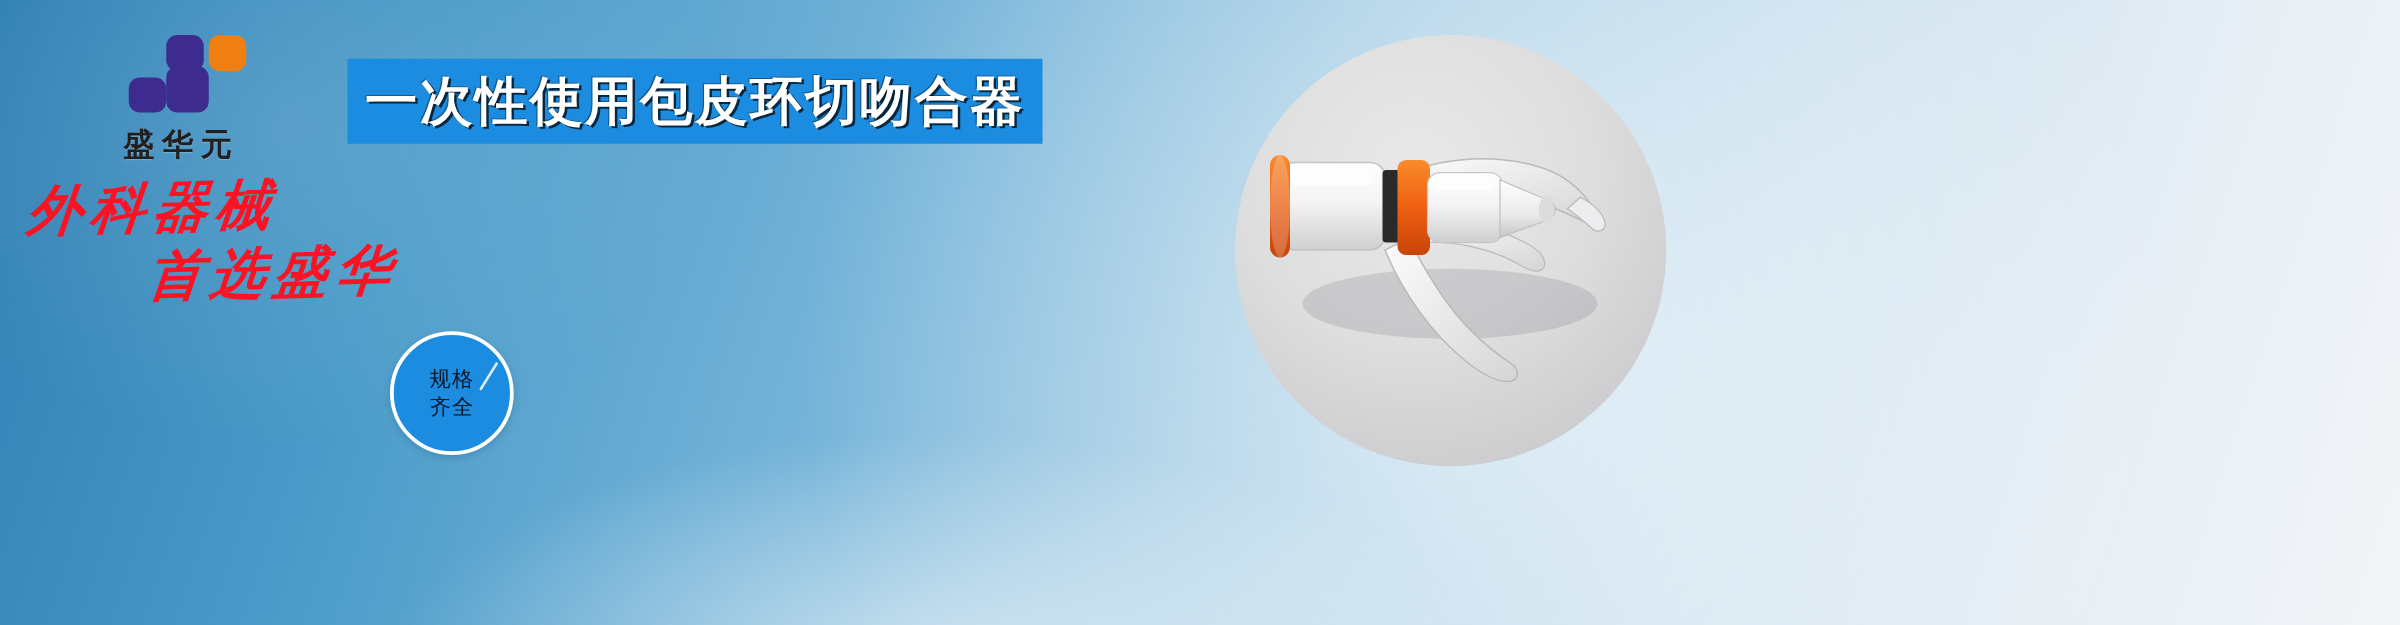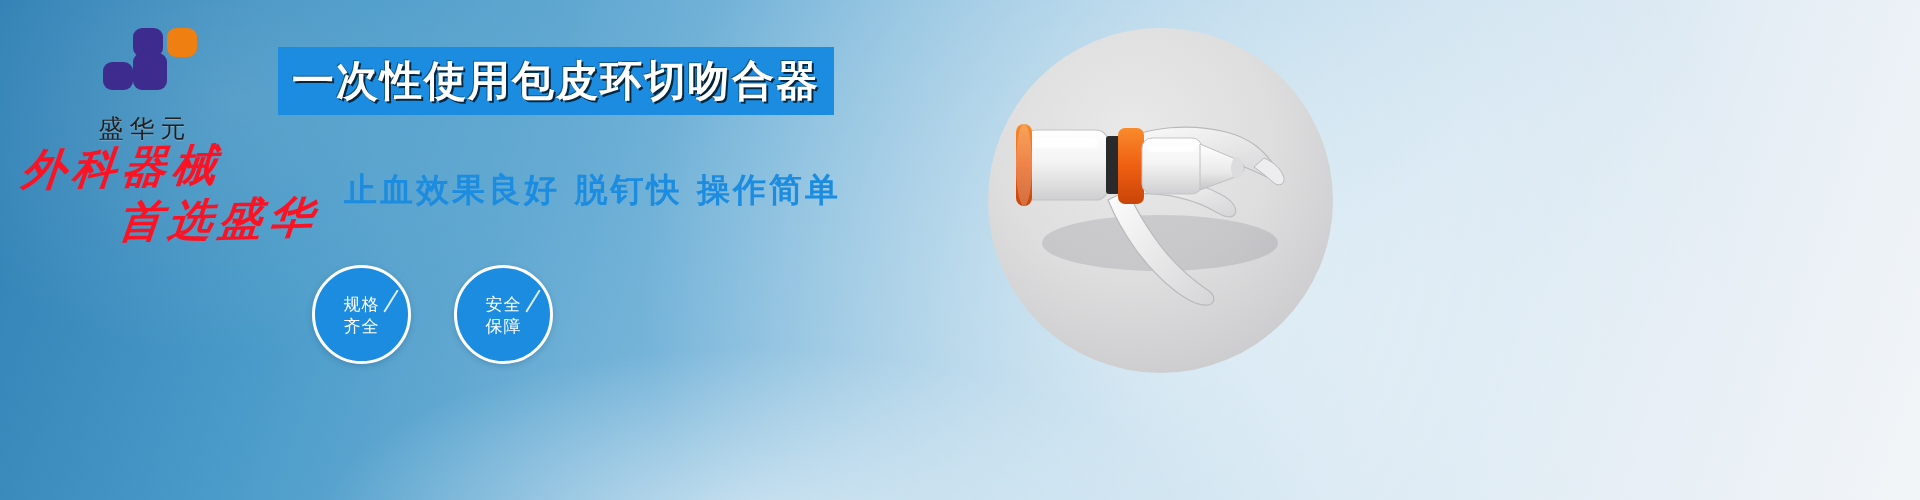--- a/index.html
+++ b/index.html
@@ -27,21 +27,21 @@
 
   
   .logo{position:absolute;left:60px;top:28px;width:170px;text-align:center;}
   .logo-mark{position:relative;width:84px;height:62px;margin:0 auto;}
   .lm{position:absolute;border-radius:9px;}
   .lm-a{left:30px;top:0;width:30px;height:29px;background:#3d2b8e;}
   .lm-b{left:64px;top:0;width:30px;height:29px;background:#ef7f11;}
   .lm-c{left:30px;top:25px;width:34px;height:37px;background:#3d2b8e;}
   .lm-d{left:0px;top:34px;width:30px;height:28px;background:#3d2b8e;}
   .logo-text{
-    margin-top:22px;font-size:25px;font-weight:400;letter-spacing:6px;
+    margin-top:9px;font-size:25px;font-weight:700;letter-spacing:6px;
     color:#231f20;text-shadow:0 1px 1px rgba(255,255,255,.25);
     font-family:"DejaVu Sans","Liberation Sans",sans-serif;
   }
 
   
   .callig{position:absolute;left:22px;top:148px;width:330px;color:#fb1324;
           font-family:"DejaVu Serif","Liberation Serif",serif;
           font-weight:700;font-style:italic;}
   .callig-l1{font-size:44px;letter-spacing:6px;line-height:1;
              transform:skewX(-7deg) rotate(-1.5deg);transform-origin:left center;}
@@ -69,21 +69,21 @@
     font-family:"DejaVu Sans","Liberation Sans",sans-serif;
   }
 
   
   .badges{position:absolute;left:312px;top:265px;display:flex;gap:43px;}
   .badge{
     position:relative;width:93px;height:93px;border-radius:50%;
     background:#1b8ce0;border:3px solid #ffffff;
     box-shadow:0 2px 6px rgba(0,60,110,.22);
     display:flex;flex-direction:column;align-items:center;justify-content:center;
-    color:#ffffff;
+    color:#0f172a;
   }
   .badge .bl{font-size:17px;line-height:22px;letter-spacing:1px;font-weight:400;
              font-family:"DejaVu Sans","Liberation Sans",sans-serif;}
   .badge .slash{
     position:absolute;right:16px;top:20px;width:2px;height:26px;
     background:rgba(255,255,255,.85);transform:rotate(32deg);border-radius:2px;
   }
 
   
   .product{
@@ -113,32 +113,26 @@
 
   <div class="callig">
     <div class="callig-l1">外科器械</div>
     <div class="callig-l2">首选盛华</div>
   </div>
 
   <div class="title-bar">
     <span class="t">一次性使用包皮环切吻合器</span>
   </div>
 
-  <div class="subtitle">止血效果良好 脱钉快 操作简单</div>
 
   <div class="badges">
     <div class="badge">
       <span class="slash"></span>
       <span class="bl">规格</span>
       <span class="bl">齐全</span>
-    </div>
-    <div class="badge">
-      <span class="slash"></span>
-      <span class="bl">安全</span>
-      <span class="bl">保障</span>
     </div>
   </div>
 
   <div class="product">
     <svg class="prod-svg" width="345" height="345" viewBox="0 0 345 345">
       <defs>
         <linearGradient id="barrel" x1="0" y1="0" x2="0" y2="1">
           <stop offset="0%" stop-color="#ffffff"></stop>
           <stop offset="45%" stop-color="#f4f4f4"></stop>
           <stop offset="100%" stop-color="#cfcfd1"></stop>

